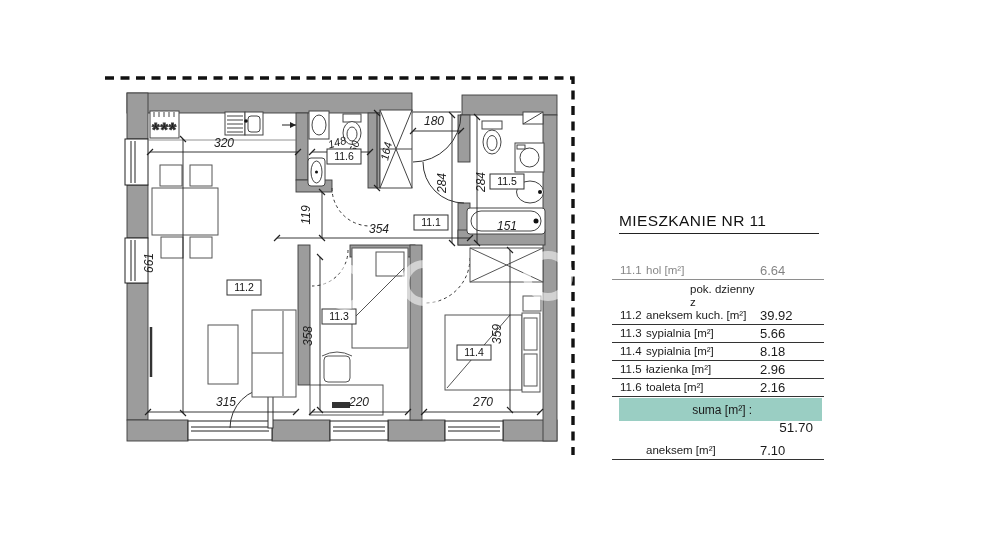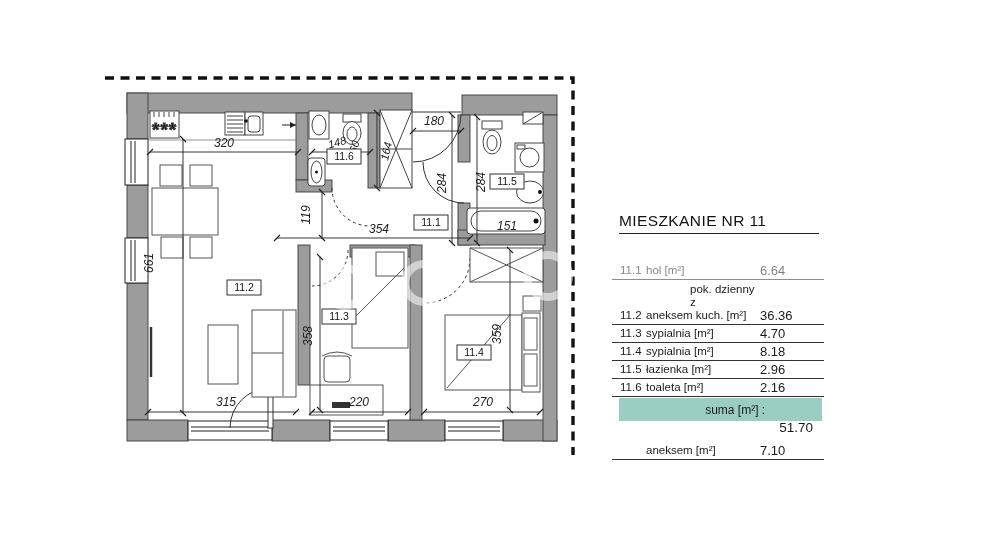--- a/index.html
+++ b/index.html
@@ -17,21 +17,21 @@
   .rows{margin-top:28px;}
   .trow{display:grid;grid-template-columns:34px 1fr 64px;align-items:end;
         border-bottom:1px solid #333;padding:2px 0 2px;font-size:11.5px;line-height:13px;}
   .trow .num{padding-left:8px;}
   .trow .val{padding-right:10px;font-size:13px;line-height:13px;}
   .trow.faded{opacity:.55;}
   .trow.two{padding-top:3px;}
   .lbl .l1{display:block;padding-left:44px;}
   .sum-row{margin-left:7px;width:203px;background:#9acec3;height:23px;margin-top:1px;
            display:flex;align-items:center;justify-content:flex-end;box-sizing:border-box;
-           padding-right:9px;font-size:12px;}
+           padding-right:9px;font-size:12px;gap:13px;}
   .sum-row .sum-lbl{margin-right:14px;}
   .sum-row .sum-val{font-size:13.5px;margin-top:36px;}
   .balkon-row{margin-top:21px;}
 </style>
 </head>
 <body>
 
 <div class="stage">
 
   <svg width="1003" height="558" viewBox="0 0 1003 558" style="position:absolute;left:0;top:0;">
@@ -311,26 +311,26 @@
 
     <div class="rows">
       <div class="trow faded">
         <span class="num">11.1</span>
         <span class="lbl">hol [m²]</span>
         <span class="val">6.64</span>
       </div>
       <div class="trow two">
         <span class="num">11.2</span>
         <span class="lbl"><span class="l1">pok. dzienny z</span><span class="l2">aneksem kuch. [m²]</span></span>
-        <span class="val">36.36</span>
+        <span class="val">39.92</span>
       </div>
       <div class="trow">
         <span class="num">11.3</span>
         <span class="lbl">sypialnia [m²]</span>
-        <span class="val">4.70</span>
+        <span class="val">5.66</span>
       </div>
       <div class="trow">
         <span class="num">11.4</span>
         <span class="lbl">sypialnia [m²]</span>
         <span class="val">8.18</span>
       </div>
       <div class="trow">
         <span class="num">11.5</span>
         <span class="lbl">łazienka [m²]</span>
         <span class="val">2.96</span>

